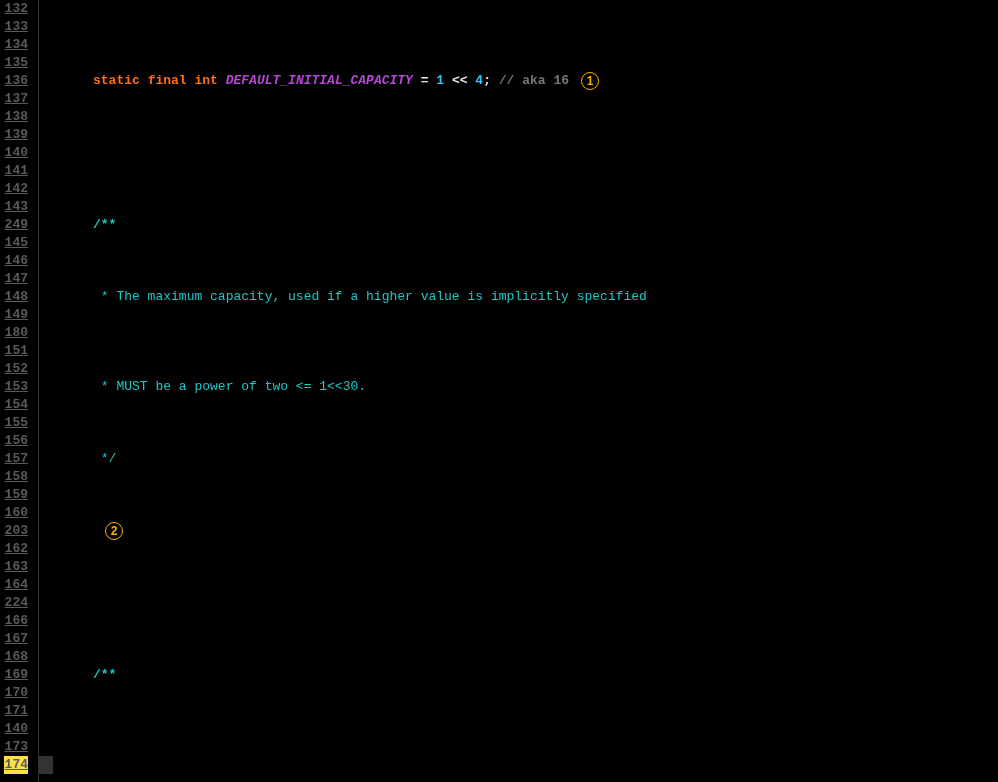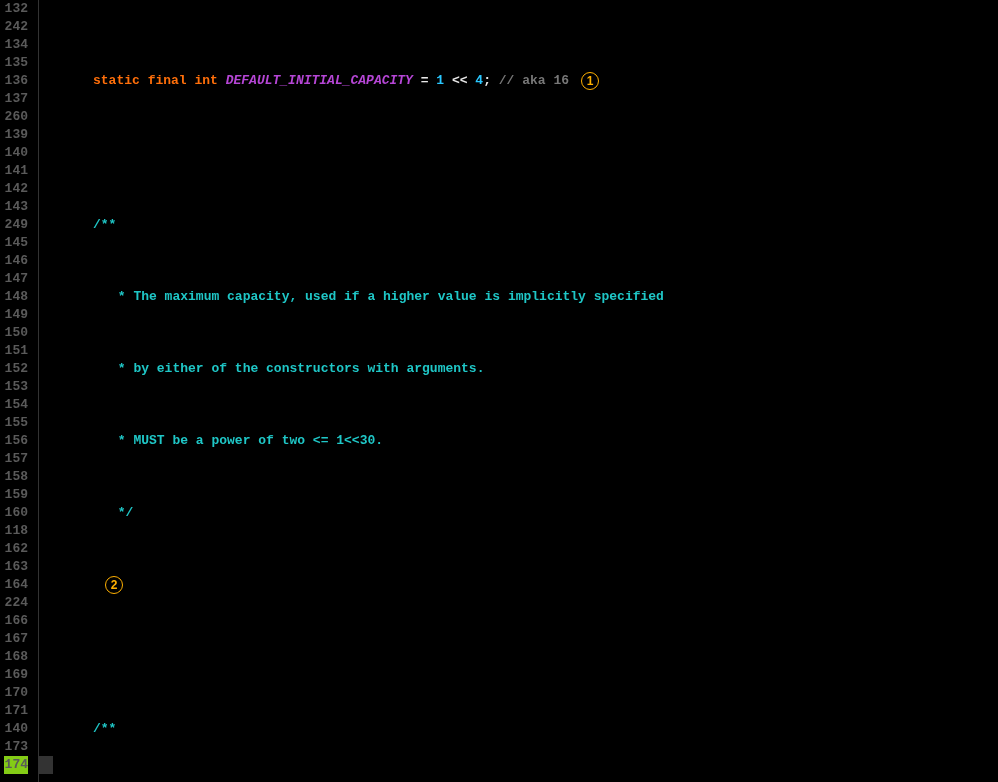--- a/index.html
+++ b/index.html
@@ -21,20 +21,21 @@
   }
   .gutter {
     background: #000;
     color: #5a5a5a;
     text-align: right;
     padding: 0 10px 0 4px;
     user-select: none;
     font-weight: bold;
     width: 38px;
     box-sizing: border-box;
+    text-decoration: underline;
   }
   .gutter .ln { height: 18px; }
   .divider {
     width: 1px;
     background: #333;
   }
   .fold-col {
     width: 14px;
     background: #000;
     position: relative;
@@ -53,21 +54,21 @@
     align-items: center;
     position: relative;
   }
   .indent1 { padding-left: 36px; }
   
   .kw     { color: #ff6f0a; font-weight: bold; }
   .const  { color: #b646d6; font-style: italic; font-weight: bold;}
   .num    { color: #29c7ff; font-weight: bold;}
   .cm     { color: #777777; font-weight: bold;}             
   .docstar{ color: #1fc7c7; font-weight: bold;}             
-  .doc    { color: #1fc7c7; font-weight: bold; margin-left: 17px;}
+  .doc    { color: #1fc7c7; font-weight: normal;}
   .white  { color: #e8e8e8; font-weight: bold;}
 
   .badge {
     display: inline-flex;
     align-items: center;
     justify-content: center;
     width: 18px;
     height: 18px;
     border: 1.5px solid #ffb000;
     border-radius: 50%;
@@ -79,62 +80,62 @@
     box-sizing: border-box;
     line-height: 1;
   }
 </style>
 </head>
 <body>
 
 <div class="editor">
   <div class="gutter" id="gutter">
       <div class="ln">132</div>
-      <div class="ln">242</div>
+      <div class="ln">133</div>
       <div class="ln">134</div>
       <div class="ln">135</div>
       <div class="ln">136</div>
       <div class="ln">137</div>
-      <div class="ln">260</div>
+      <div class="ln">138</div>
       <div class="ln">139</div>
       <div class="ln">140</div>
       <div class="ln">141</div>
       <div class="ln">142</div>
       <div class="ln">143</div>
       <div class="ln">249</div>
       <div class="ln">145</div>
       <div class="ln">146</div>
       <div class="ln">147</div>
       <div class="ln">148</div>
       <div class="ln">149</div>
-      <div class="ln">150</div>
+      <div class="ln">180</div>
       <div class="ln">151</div>
       <div class="ln">152</div>
       <div class="ln">153</div>
       <div class="ln">154</div>
       <div class="ln">155</div>
       <div class="ln">156</div>
       <div class="ln">157</div>
       <div class="ln">158</div>
       <div class="ln">159</div>
       <div class="ln">160</div>
-      <div class="ln">118</div>
+      <div class="ln">203</div>
       <div class="ln">162</div>
       <div class="ln">163</div>
       <div class="ln">164</div>
       <div class="ln">224</div>
       <div class="ln">166</div>
       <div class="ln">167</div>
       <div class="ln">168</div>
       <div class="ln">169</div>
       <div class="ln">170</div>
       <div class="ln">171</div>
       <div class="ln">140</div>
       <div class="ln">173</div>
-      <div class="ln" style="background: #84cc16;">174</div>
+      <div class="ln" style="background: #fde047;">174</div>
     </div>
   <div class="divider"></div>
   <div class="fold-col" id="foldcol">
       <div class="ln"></div>
       <div class="ln"></div>
       <div class="ln"></div>
       <div class="ln"></div>
       <div class="ln"></div>
       <div class="ln"></div>
       <div class="ln"></div>
@@ -179,21 +180,20 @@
 
     
     <div class="ln indent1"><span><span class="kw">static</span> <span class="kw">final</span> <span class="kw">int</span> <span class="const">DEFAULT_INITIAL_CAPACITY</span><span class="white"> = </span><span class="num">1</span><span class="white"> &lt;&lt; </span><span class="num">4</span><span class="white">;</span><span class="cm"> // aka 16</span></span><span class="badge">1</span></div>
     
     <div class="ln indent1"></div>
     
     <div class="ln indent1"><span class="docstar">/**</span></div>
     
     <div class="ln indent1"><span class="doc"> <span>* The maximum capacity, used if a higher value is implicitly specified</span></span></div>
     
-    <div class="ln indent1"><span class="doc"> <span>* by either of the constructors with arguments.</span></span></div>
     
     <div class="ln indent1"><span class="doc"> <span>* MUST be a power of two &lt;= 1&lt;&lt;30.</span></span></div>
     
     <div class="ln indent1"><span class="doc"> <span>*/</span></span></div>
     
     <div class="ln indent1"><span class="badge">2</span></div>
     
     <div class="ln indent1"></div>
     
     <div class="ln indent1"><span class="docstar">/**</span></div>

